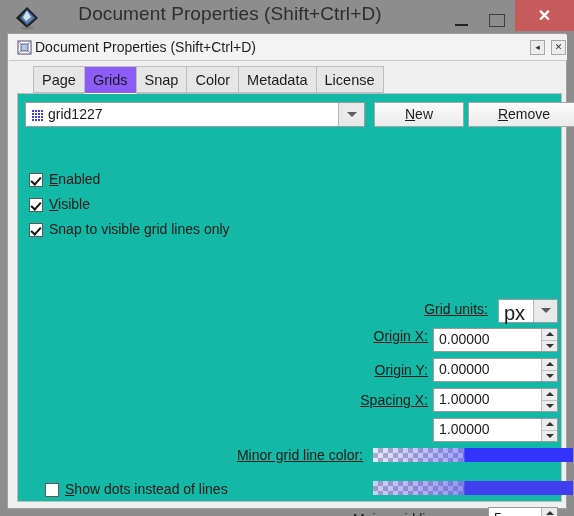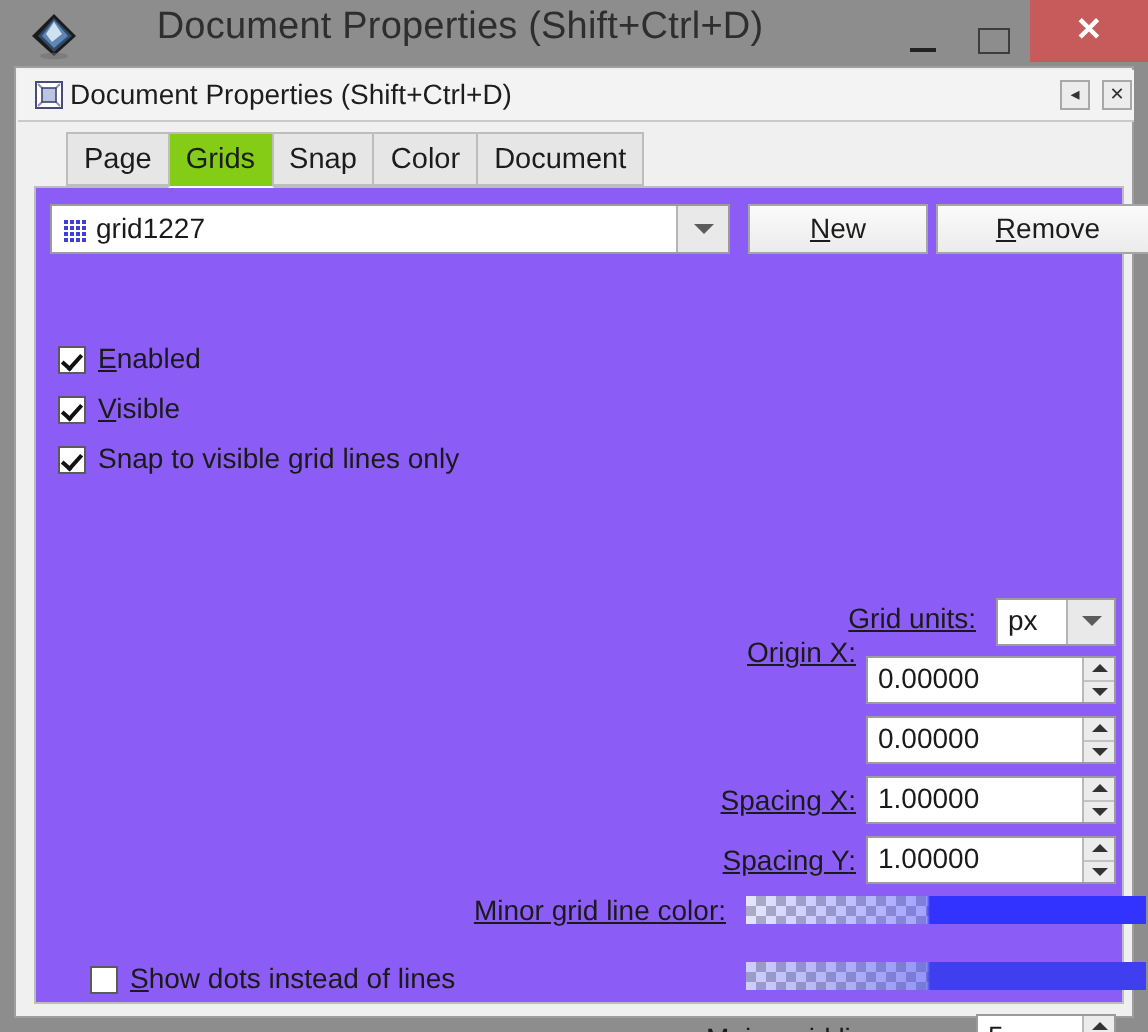--- a/index.html
+++ b/index.html
@@ -148,33 +148,33 @@
     font-size: 14.5px;
     color: #1c1c1c;
     background: #e6e6e6;
     border: 1px solid #bdbdbd;
     border-bottom: 1px solid #bdbdbd;
     margin-right: -1px;
     box-sizing: border-box;
     white-space: nowrap;
   }
   .tab.active {
-    background: #84cc16;
+    background: #8b5cf6;
     border-bottom: 1px solid #ffffff;
     z-index: 3;
     height: 28px;
   }
 
   
   #page {
     position: absolute;
     left: 9px; top: 59px;
     width: 545px;
     height: 409px;
-    background: #8b5cf6;
+    background: #14b8a6;
     border: 1px solid #bdbdbd;
     box-sizing: border-box;
   }
 
   
   #grid-combo {
     position: absolute;
     left: 7px; top: 8px;
     width: 340px;
     height: 25px;
@@ -315,21 +315,21 @@
     position: absolute;
     left: 480px; top: 205px;
     width: 60px; height: 24px;
     background: #fff;
     border: 1px solid #9b9b9b;
     box-sizing: border-box;
   }
   #units-value {
     position: absolute;
     left: 5px; top: 2px;
-    font-size: 14px;
+    font-size: 20px;
   }
   #units-arrow {
     position: absolute;
     right: 0; top: 0;
     width: 24px; height: 22px;
     background: #e9e9e9;
     border-left: 1px solid #b5b5b5;
     box-sizing: border-box;
   }
 
@@ -408,21 +408,22 @@
       <button class="hdr-btn" id="hdr-close">
         <span>✕</span>
       </button>
     </div>
 
     <div id="tabs">
       <div class="tab"><span>Page</span></div>
       <div class="tab active"><span>Grids</span></div>
       <div class="tab"><span>Snap</span></div>
       <div class="tab"><span>Color</span></div>
-      <div class="tab"><span>Document</span></div>
+      <div class="tab"><span>Metadata</span></div>
+      <div class="tab"><span>License</span></div>
     </div>
 
     <div id="page">
 
       <div id="grid-combo">
         <span id="grid-combo-icon">
           <svg width="11" height="11" viewBox="0 0 11 11">
             <g class="gridicon-cell">
               <rect x="0" y="0" width="2" height="2"></rect>
                 <rect x="3" y="0" width="2" height="2"></rect>
@@ -470,47 +471,47 @@
       </div>
 
       <div class="field-label" style="left:300px; top:207px; width:170px">Grid <u>u</u>nits:</div>
       <div id="units-combo">
         <span id="units-value">px</span>
         <span id="units-arrow">
             <i class="chev"></i>
           </span>
       </div>
 
-      <div class="field-label" style="left:230px; top:224px; width:180px"><u>O</u>rigin X:</div>
+      <div class="field-label" style="left:230px; top:234px; width:180px"><u>O</u>rigin X:</div>
       <div class="spin" style="left:415px; top:234px; width:125px">
         <span class="val">0.00000</span>
         <span class="spinbtns">
           <span class="up"></span>
           <span class="dn"></span>
         </span>
       </div>
 
+      <div class="field-label" style="left:230px; top:268px; width:180px">Or<u>i</u>gin Y:</div>
       <div class="spin" style="left:415px; top:264px; width:125px">
         <span class="val">0.00000</span>
         <span class="spinbtns">
           <span class="up"></span>
           <span class="dn"></span>
         </span>
       </div>
 
       <div class="field-label" style="left:230px; top:298px; width:180px">Spacing <u>X</u>:</div>
       <div class="spin" style="left:415px; top:294px; width:125px">
         <span class="val">1.00000</span>
         <span class="spinbtns">
           <span class="up"></span>
           <span class="dn"></span>
         </span>
       </div>
 
-      <div class="field-label" style="left:230px; top:328px; width:180px">Spacing <u>Y</u>:</div>
       <div class="spin" style="left:415px; top:324px; width:125px">
         <span class="val">1.00000</span>
         <span class="spinbtns">
           <span class="up"></span>
           <span class="dn"></span>
         </span>
       </div>
 
       <div class="field-label" style="left:150px; top:353px; width:195px">Minor grid line <u>c</u>olor:</div>
       <div class="swatch" style="top:354px">

